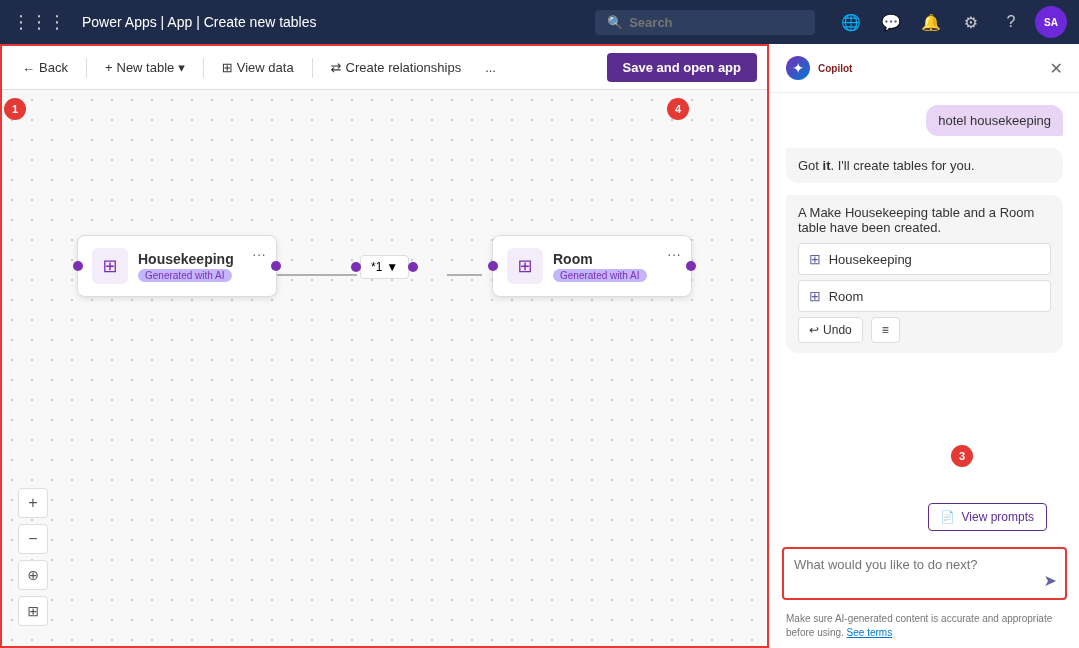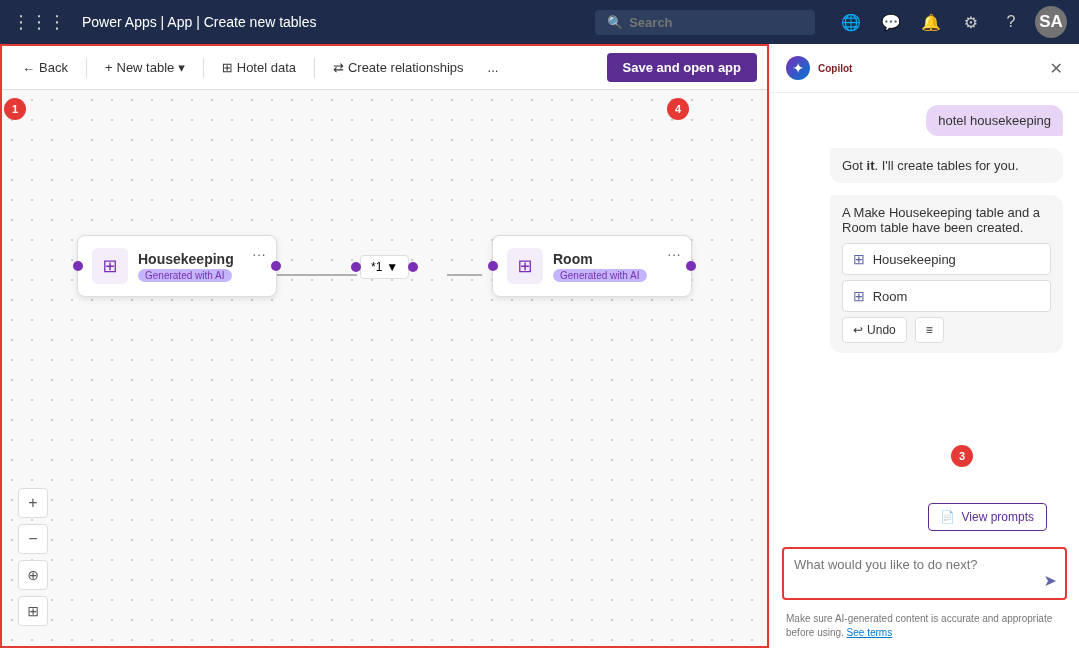--- a/index.html
+++ b/index.html
@@ -43,23 +43,23 @@
     .nav-icons { display: flex; align-items: center; gap: 8px; }
     .nav-icon-btn {
       width: 32px; height: 32px;
       border-radius: 50%;
       display: flex; align-items: center; justify-content: center;
       cursor: pointer; color: #ccc; font-size: 16px;
     }
     .nav-avatar {
       width: 32px; height: 32px;
       border-radius: 50%;
-      background: #737373;
+      background: #6d28d9;
       display: flex; align-items: center; justify-content: center;
-      color: white; font-size: 17px; font-weight: bold; cursor: pointer;
+      color: white; font-size: 10px; font-weight: bold; cursor: pointer;
     }
 
     
     .main-layout {
       display: flex;
       height: calc(648px - 44px);
     }
 
     
     .canvas-area {
@@ -236,21 +236,20 @@
     .close-btn { cursor: pointer; color: #666; font-size: 16px; background: none; border: none; }
 
     
     .chat-messages {
       flex: 1;
       overflow-y: auto;
       padding: 12px 16px;
       display: flex;
       flex-direction: column;
       gap: 12px;
-      margin-left: 44px;
     }
     .msg-user {
       align-self: flex-end;
       background: #e8d5f5;
       color: #333;
       padding: 8px 12px;
       border-radius: 12px 12px 2px 12px;
       font-size: 13px;
       max-width: 200px;
     }
@@ -399,21 +398,21 @@
       </button>
       <div class="toolbar-sep"></div>
       <button class="toolbar-btn">
         <span>+</span>
         <span>New table</span>
         <span>▾</span>
       </button>
       <div class="toolbar-sep"></div>
       <button class="toolbar-btn">
         <span>⊞</span>
-        <span>Hotel data</span>
+        <span>View data</span>
       </button>
       <div class="toolbar-sep"></div>
       <button class="toolbar-btn">
         <span>⇄</span>
         <span>Create relationships</span>
       </button>
       <button class="toolbar-btn">
         <span>...</span>
       </button>
       <button class="save-btn">Save and open app</button>

